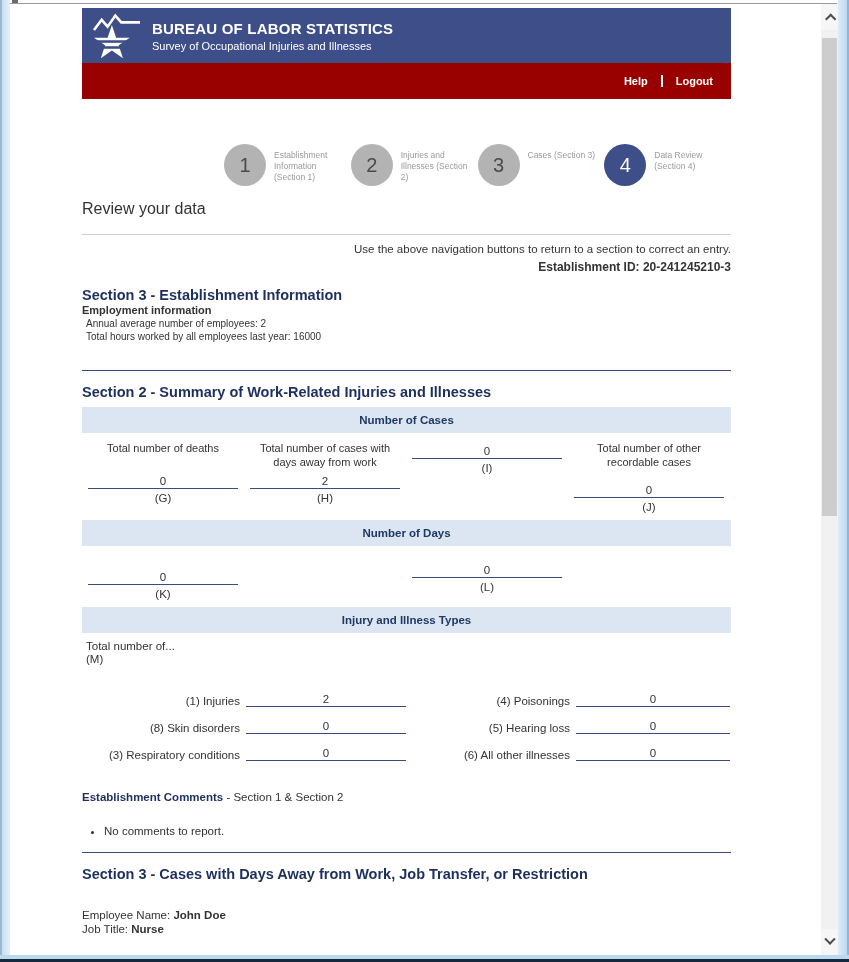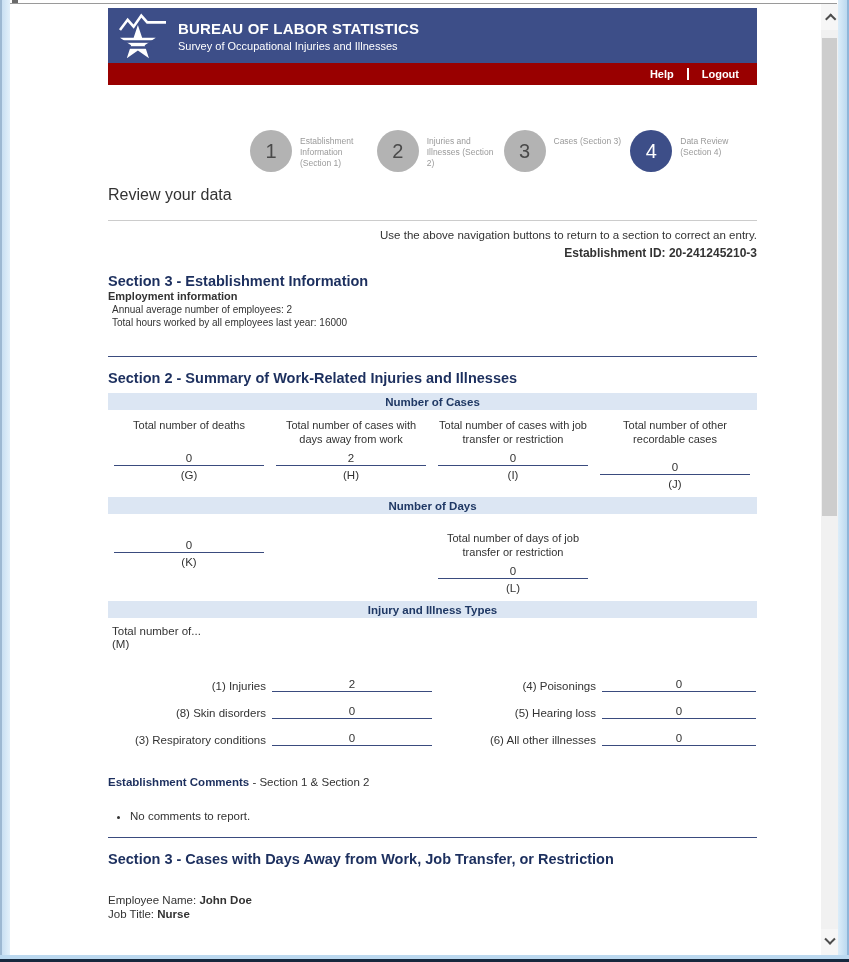--- a/index.html
+++ b/index.html
@@ -24,47 +24,47 @@
   .top-notch{position:absolute;left:12px;top:0;width:6px;height:3px;background:#6a6a6a;z-index:5;}
   
   .scrollbar{position:absolute;right:11px;top:4px;bottom:7px;width:17px;background:#f1f1f1;z-index:5;}
   .sb-btn{position:absolute;left:0;width:17px;height:26px;background:#f6f6f6;display:flex;align-items:center;justify-content:center;}
   .sb-up{top:0;} .sb-down{bottom:0;}
   .chev{width:8px;height:8px;border-top:2px solid #4d4d4d;border-right:2px solid #4d4d4d;}
   .chev-up{transform:rotate(-45deg) translate(-1px,2px);}
   .chev-down{transform:rotate(135deg) translate(-2px,2px);}
   .sb-thumb{position:absolute;left:1px;top:34px;width:15px;height:478px;background:#cdcdcd;}
   
-  .content{position:absolute;left:27px;top:4px;width:811px;height:952px;background:#fff;overflow:hidden;}
+  .content{position:absolute;left:1px;top:4px;width:811px;height:952px;background:#fff;overflow:hidden;}
   .main{width:649px;margin-left:81px;}
   
   .brand{height:55px;margin-top:4px;background:var(--brand);display:flex;align-items:center;padding-left:9px;}
   .brand-text{margin-left:9px;color:#fff;}
   .brand-title{font-size:15px;font-weight:bold;letter-spacing:.2px;}
   .brand-sub{font-size:11px;margin-top:3px;}
-  .red-bar{height:22px;background:var(--red);display:flex;align-items:center;justify-content:flex-end;gap:13px;padding-right:18px;}
+  .red-bar{height:36px;background:var(--red);display:flex;align-items:center;justify-content:flex-end;gap:13px;padding-right:18px;}
   .red-link{color:#fff;font-size:11px;font-weight:bold;text-decoration:none;cursor:pointer;}
   .red-divider{width:2px;height:12px;background:#fff;}
   
   .steps{display:flex;margin-top:45px;margin-left:142px;height:44px;}
   .step{width:130px;display:flex;align-items:flex-start;}
   .step-circle{width:42px;height:42px;border-radius:50%;background:var(--graycircle);color:#4a4a4a;
     font-size:20px;display:flex;align-items:center;justify-content:center;flex:0 0 42px;cursor:pointer;}
   .step.active .step-circle{background:var(--brand);color:#fff;}
   .step-label{font-size:8.5px;line-height:1.3;color:var(--steplabel);width:72px;margin:6px 0 0 8px;}
   
   .page-title{font-size:16px;color:#333;margin-top:12px;padding-bottom:16px;border-bottom:1px solid var(--lightrule);}
   .instruction{text-align:right;font-size:11.5px;margin-top:8px;}
   .estab-id{text-align:right;font-size:12px;font-weight:bold;margin-top:5px;}
   
   .sec-heading{font-size:14.5px;font-weight:bold;color:var(--heading);margin-top:13px;}
   .sub-bold{font-size:11px;font-weight:bold;margin-top:1px;}
   .info-row{font-size:10px;margin-top:2px;padding-left:4px;}
   .rule-navy{border:none;border-top:1px solid var(--rule);margin-top:28px;}
-  .band{height:17px;background:var(--band);color:var(--bandtext);font-size:11.5px;font-weight:bold;
+  .band{height:26px;background:var(--band);color:var(--bandtext);font-size:11.5px;font-weight:bold;
     display:flex;align-items:center;justify-content:center;margin-top:7px;}
   .grid4{display:flex;margin-top:9px;}
   .grid4 > div{width:162px;padding:0 4px;}
   .cell-head{font-size:11px;text-align:center;line-height:1.25;min-height:30px;}
   .cell-val{font-size:11.5px;text-align:center;border-bottom:1px solid var(--rule);padding-bottom:1px;margin:3px 2px 0 2px;}
   .cell-code{font-size:11.5px;text-align:center;margin-top:3px;}
   .shift12{margin-top:12px;}
   .shift16{margin-top:16px;}
   .shift9{margin-top:9px;}
   
@@ -151,21 +151,20 @@
         <div class="cell-head">Total number of deaths</div>
         <div class="cell-val">0</div>
         <div class="cell-code">(G)</div>
       </div>
       <div>
         <div class="cell-head">Total number of cases with days away from work</div>
         <div class="cell-val">2</div>
         <div class="cell-code">(H)</div>
       </div>
       <div>
-        <div class="cell-head">Total number of cases with job transfer or restriction</div>
         <div class="cell-val">0</div>
         <div class="cell-code">(I)</div>
       </div>
       <div>
         <div class="cell-head">Total number of other recordable cases</div>
         <div class="shift12">
           <div class="cell-val">0</div>
           <div class="cell-code">(J)</div>
         </div>
       </div>
@@ -175,21 +174,20 @@
     <div class="grid4">
       <div>
         <div class="shift16">
           <div class="cell-val">0</div>
           <div class="cell-code">(K)</div>
         </div>
       </div>
       <div></div>
       <div>
         <div class="shift9">
-          <div class="cell-head">Total number of days of job transfer or restriction</div>
           <div class="cell-val">0</div>
           <div class="cell-code">(L)</div>
         </div>
       </div>
       <div></div>
     </div>
 
     <div class="band">Injury and Illness Types</div>
     <div class="types-intro">
       <div>Total number of...</div>

